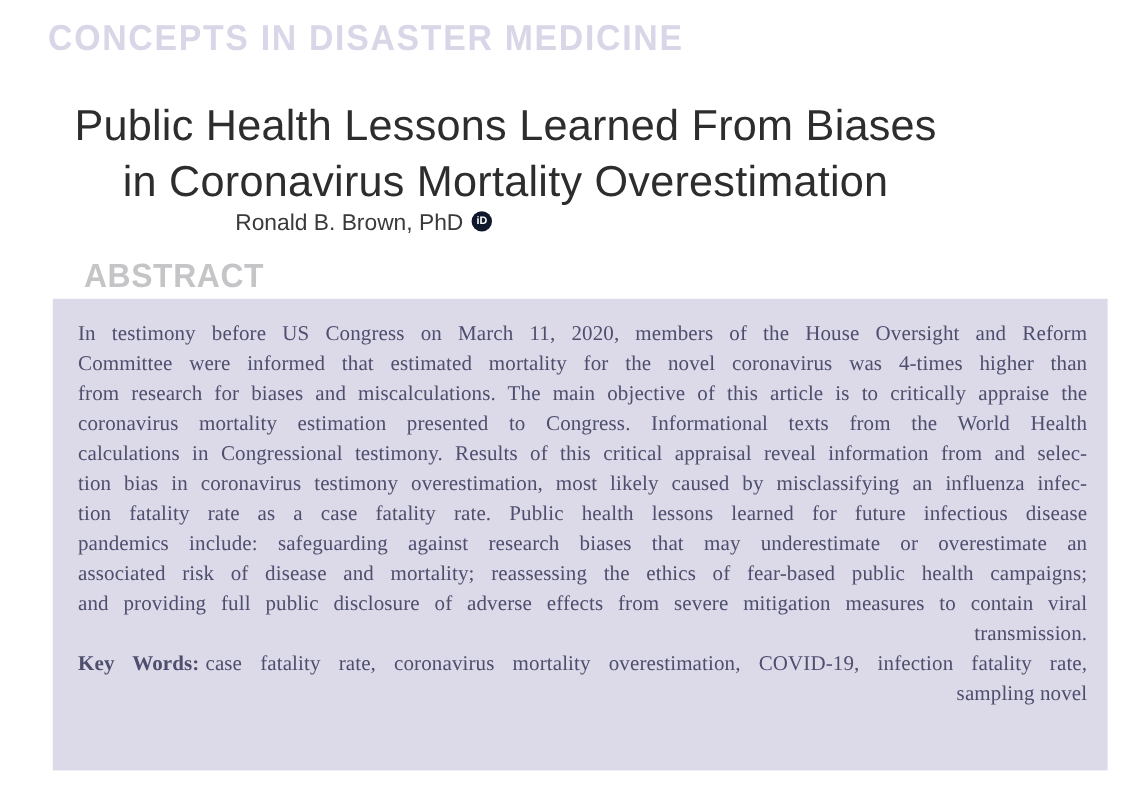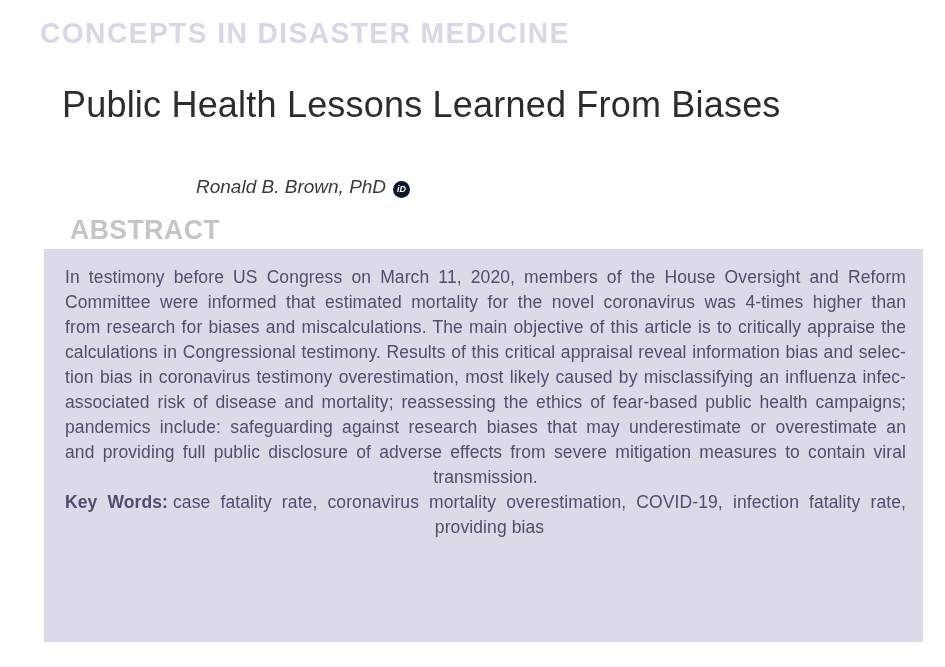--- a/index.html
+++ b/index.html
@@ -38,23 +38,22 @@
     white-space: nowrap;
     text-align: center;
   }
   .author-row {
     position: absolute;
     left: 196px;
     top: 176px;
     font-size: 19px;
     color: #3a3a3a;
     display: flex;
-    align-items: flex-end;
+    align-items: flex-start;
     gap: 7px;
-    font-style: italic;
   }
   .orcid {
     width: 17px;
     height: 17px;
     border-radius: 50%;
     display: inline-flex;
     align-items: center;
     justify-content: center;
     font-size: 9px;
     font-weight: bold;
@@ -73,66 +72,70 @@
     transform-origin: left top;
   }
   .abstract-box {
     position: absolute;
     left: 44px;
     top: 249px;
     width: 879px;
     height: 393px;
     box-sizing: border-box;
     padding: 16px 17px 0 21px;
+    font-family: Liberation Serif, serif;
   }
   .abstract-box .jline,
   .abstract-box .pline {
     font-size: 17.5px;
     line-height: 25px;
     color: #4e4e6f;
     letter-spacing: 0.1px;
   }
   .jline {
     text-align: justify;
     text-align-last: justify;
   }
   .pline {
-    text-align: center;
+    text-align: right;
   }
   .kw-label {
     font-weight: bold;
     margin-right: 5px;
   }
   .kw-cont {
     padding-left: 8px;
   }
 </style>
 </head>
 <body>
 
 <div class="eyebrow">CONCEPTS IN DISASTER MEDICINE</div>
 
 <div class="title">
   <div>Public Health Lessons Learned From Biases</div>
+  <div>in Coronavirus Mortality Overestimation</div>
 </div>
 
 <div class="author-row">
   <span>Ronald B. Brown, PhD</span>
   <span class="orcid" id="orcid-badge" style="background: #0f172a;">iD</span>
 </div>
 
 <div class="abstract-heading">ABSTRACT</div>
 
 <div class="abstract-box" id="abstract-box" style="background: rgb(220, 218, 232);">
   <div class="jline">In testimony before US Congress on March 11, 2020, members of the House Oversight and Reform</div>
   <div class="jline">Committee were informed that estimated mortality for the novel coronavirus was 4-times higher than</div>
   <div class="jline">from research for biases and miscalculations. The main objective of this article is to critically appraise the</div>
-  <div class="jline">calculations in Congressional testimony. Results of this critical appraisal reveal information bias and selec-</div>
+  <div class="jline">coronavirus mortality estimation presented to Congress. Informational texts from the World Health</div>
+  <div class="jline">calculations in Congressional testimony. Results of this critical appraisal reveal information from and selec-</div>
   <div class="jline">tion bias in coronavirus testimony overestimation, most likely caused by misclassifying an influenza infec-</div>
+  <div class="jline">tion fatality rate as a case fatality rate. Public health lessons learned for future infectious disease</div>
+  <div class="jline">pandemics include: safeguarding against research biases that may underestimate or overestimate an</div>
   <div class="jline">associated risk of disease and mortality; reassessing the ethics of fear-based public health campaigns;</div>
-  <div class="jline">pandemics include: safeguarding against research biases that may underestimate or overestimate an</div>
   <div class="jline">and providing full public disclosure of adverse effects from severe mitigation measures to contain viral</div>
   <div class="pline">transmission.</div>
   <div class="jline">
     <span class="kw-label">Key Words:</span><span>case fatality rate, coronavirus mortality overestimation, COVID-19, infection fatality rate,</span>
   </div>
-  <div class="pline kw-cont">providing bias</div>
+  <div class="pline kw-cont">sampling novel</div>
 </div>
 
 </body></html>

